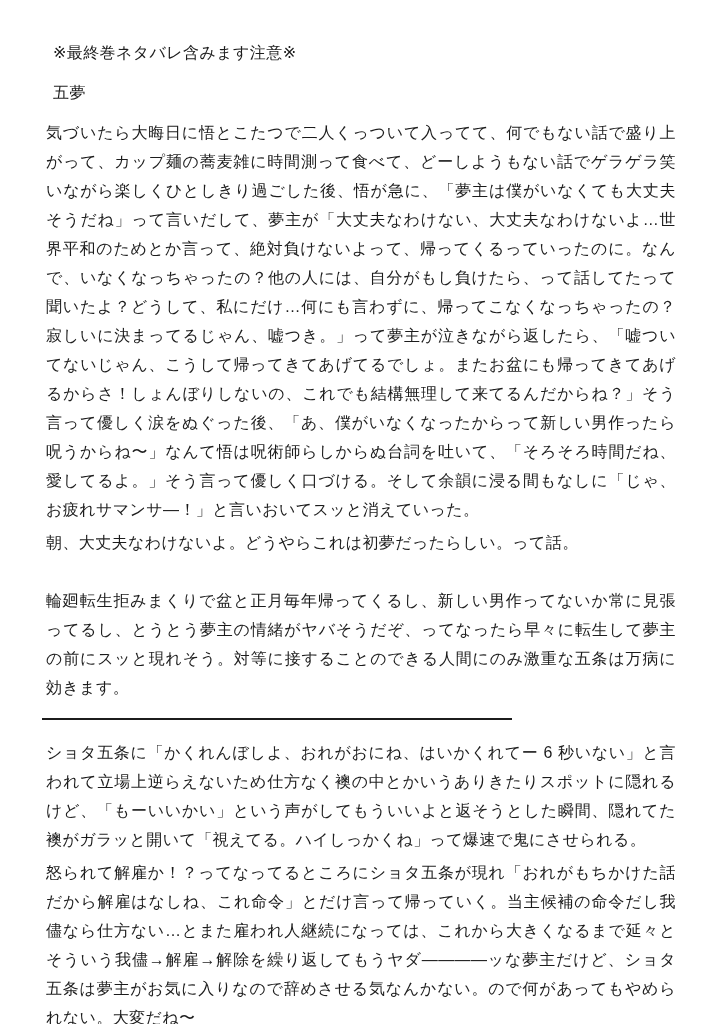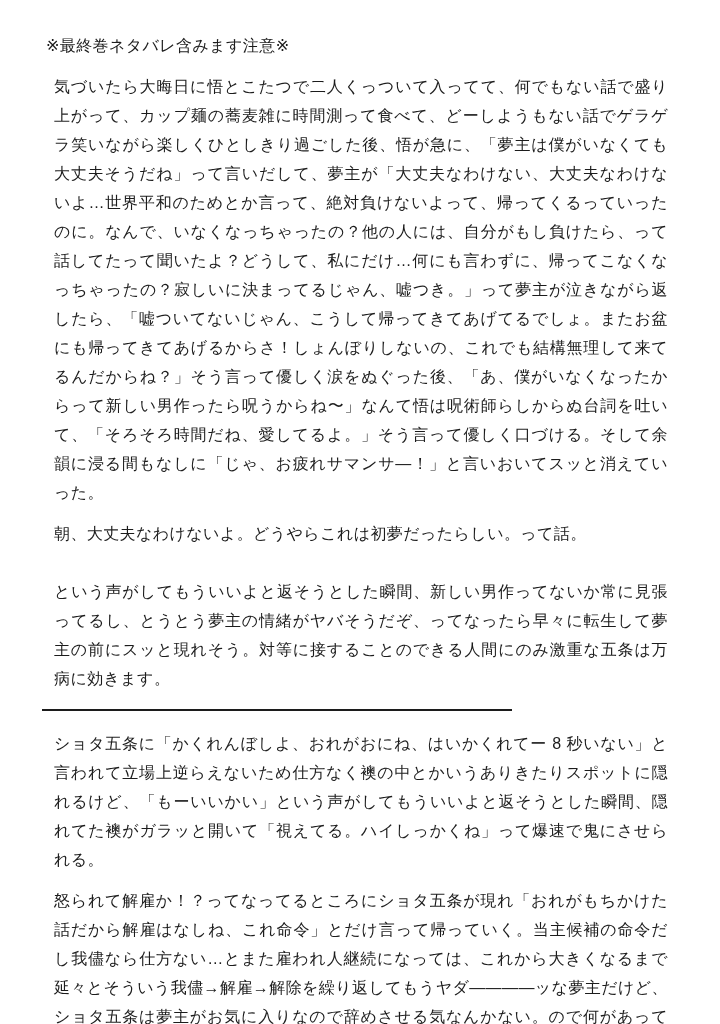--- a/index.html
+++ b/index.html
@@ -14,53 +14,54 @@
     box-sizing: border-box;
     background: #ffffff;
     color: #1c1c1c;
     padding: 27px 40px 30px 42px;
     font-family: "Liberation Sans", "DejaVu Sans", sans-serif;
     font-size: 16px;
     line-height: 29px;
     letter-spacing: 0.4px;
   }
   .line {
-    margin: 4px;
+    margin: 11px;
     text-align: left;
   }
   .para {
-    margin: 12px;
+    margin: 4px;
     text-align: justify;
     text-justify: inter-ideograph;
   }
   .gap-above {
     margin-top: 29px;
   }
   .divider {
     border: none;
     border-top: 2px solid #1c1c1c;
     width: 470px;
     margin: 16px 0 18px 0;
   }
 </style>
 </head>
 <body>
 
 <div class="page">
 
   <p class="line">※最終巻ネタバレ含みます注意※</p>
 
+  <p class="line">五夢</p>
 
   <p class="para">気づいたら大晦日に悟とこたつで二人くっついて入ってて、何でもない話で盛り上がって、カップ麺の蕎麦雑に時間測って食べて、どーしようもない話でゲラゲラ笑いながら楽しくひとしきり過ごした後、悟が急に、「夢主は僕がいなくても大丈夫そうだね」って言いだして、夢主が「大丈夫なわけない、大丈夫なわけないよ…世界平和のためとか言って、絶対負けないよって、帰ってくるっていったのに。なんで、いなくなっちゃったの？他の人には、自分がもし負けたら、って話してたって聞いたよ？どうして、私にだけ…何にも言わずに、帰ってこなくなっちゃったの？寂しいに決まってるじゃん、嘘つき。」って夢主が泣きながら返したら、「嘘ついてないじゃん、こうして帰ってきてあげてるでしょ。またお盆にも帰ってきてあげるからさ！しょんぼりしないの、これでも結構無理して来てるんだからね？」そう言って優しく涙をぬぐった後、「あ、僕がいなくなったからって新しい男作ったら呪うからね〜」なんて悟は呪術師らしからぬ台詞を吐いて、「そろそろ時間だね、愛してるよ。」そう言って優しく口づける。そして余韻に浸る間もなしに「じゃ、お疲れサマンサ―！」と言いおいてスッと消えていった。</p>
 
   <p class="para">朝、大丈夫なわけないよ。どうやらこれは初夢だったらしい。って話。</p>
 
-  <p class="para gap-above">という声がしてもういいよと返そうとした瞬間、新しい男作ってないか常に見張ってるし、とうとう夢主の情緒がヤバそうだぞ、ってなったら早々に転生して夢主の前にスッと現れそう。対等に接することのできる人間にのみ激重な五条は万病に効きます。</p>
+  <p class="para gap-above">輪廻転生拒みまくりで盆と正月毎年帰ってくるし、新しい男作ってないか常に見張ってるし、とうとう夢主の情緒がヤバそうだぞ、ってなったら早々に転生して夢主の前にスッと現れそう。対等に接することのできる人間にのみ激重な五条は万病に効きます。</p>
 
   <hr class="divider">
 
 
-  <p class="para">ショタ五条に「かくれんぼしよ、おれがおにね、はいかくれてー 8 秒いない」と言われて立場上逆らえないため仕方なく襖の中とかいうありきたりスポットに隠れるけど、「もーいいかい」という声がしてもういいよと返そうとした瞬間、隠れてた襖がガラッと開いて「視えてる。ハイしっかくね」って爆速で鬼にさせられる。</p>
+  <p class="para">ショタ五条に「かくれんぼしよ、おれがおにね、はいかくれてー 6 秒いない」と言われて立場上逆らえないため仕方なく襖の中とかいうありきたりスポットに隠れるけど、「もーいいかい」という声がしてもういいよと返そうとした瞬間、隠れてた襖がガラッと開いて「視えてる。ハイしっかくね」って爆速で鬼にさせられる。</p>
 
 
   <p class="para">怒られて解雇か！？ってなってるところにショタ五条が現れ「おれがもちかけた話だから解雇はなしね、これ命令」とだけ言って帰っていく。当主候補の命令だし我儘なら仕方ない…とまた雇われ人継続になっては、これから大きくなるまで延々とそういう我儘→解雇→解除を繰り返してもうヤダ――――ッな夢主だけど、ショタ五条は夢主がお気に入りなので辞めさせる気なんかない。ので何があってもやめられない。大変だね〜</p>
 
 </div>
 
 </body></html>

